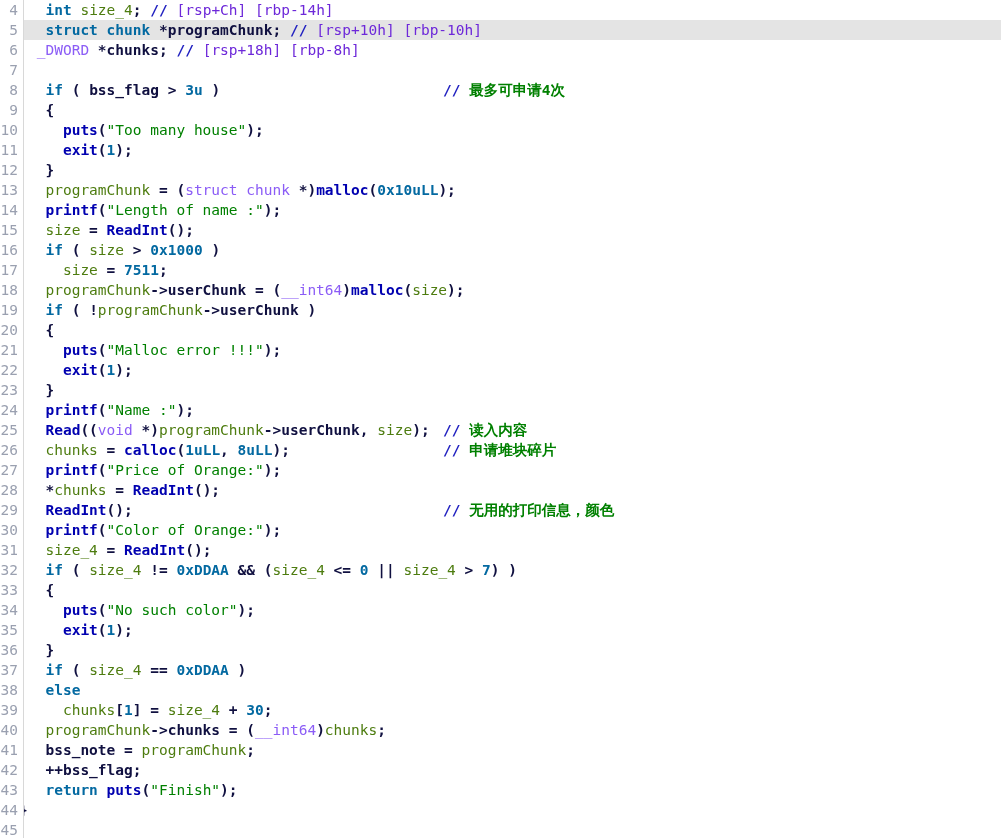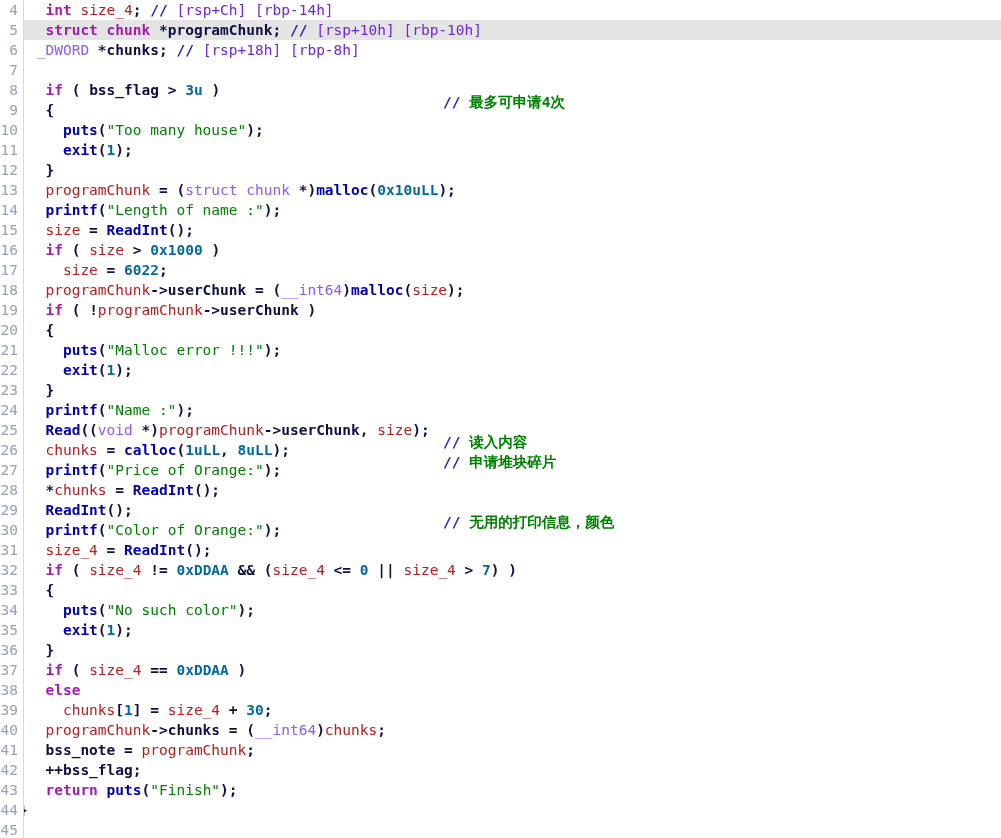--- a/index.html
+++ b/index.html
@@ -72,32 +72,32 @@
   }
   .row.hl {
     background: #e4e4e4;
   }
   .code-seg {
     white-space: pre;
   }
   .cmt-col {
     position: absolute;
     left: 443px;
-    top: 12px;
+    top: 0;
     white-space: pre;
     font-size: 14.5px;
     line-height: 20px;
   }
 
   
-  .t-kw     { color: #a21caf; font-weight: bold; }   
+  .t-kw     { color: #0369a1; font-weight: bold; }   
   .t-plain  { color: #101040; font-weight: bold; }   
   .t-type   { color: #8b5cf6; }                      
   .t-fn     { color: #0000b0; font-weight: bold; }   
-  .t-var    { color: #b91c1c; }                      
+  .t-var    { color: #4d7c0f; }                      
   .t-gvar   { color: #101040; font-weight: bold; }   
   .t-num    { color: #0369a1; font-weight: bold; }   
   .t-str    { color: #008000; }                      
   .t-cmt    { color: #6d28d9; }                      
   .t-cmtsl  { color: #2020c0; font-weight: bold; }   
   .t-ucmt   { color: #008000; font-weight: bold; }   
 </style>
 </head>
 <body>
 
@@ -109,21 +109,21 @@
       <div class="row"><span class="code-seg"></span></div>
       <div class="row"><span class="code-seg"><span class="t-plain">  </span><span class="t-kw">if</span><span class="t-plain"> ( </span><span class="t-gvar">bss_flag</span><span class="t-plain"> &gt; </span><span class="t-num">3u</span><span class="t-plain"> )</span></span><span class="cmt-col"><span class="t-cmtsl">//</span><span class="t-ucmt"> 最多可申请4次</span></span></div>
       <div class="row"><span class="code-seg"><span class="t-plain">  {</span></span></div>
       <div class="row"><span class="code-seg"><span class="t-plain">    </span><span class="t-fn">puts</span><span class="t-plain">(</span><span class="t-str">"Too many house"</span><span class="t-plain">);</span></span></div>
       <div class="row"><span class="code-seg"><span class="t-plain">    </span><span class="t-fn">exit</span><span class="t-plain">(</span><span class="t-num">1</span><span class="t-plain">);</span></span></div>
       <div class="row"><span class="code-seg"><span class="t-plain">  }</span></span></div>
       <div class="row"><span class="code-seg"><span class="t-plain">  </span><span class="t-var">programChunk</span><span class="t-plain"> = (</span><span class="t-type">struct</span><span class="t-plain"> </span><span class="t-type">chunk</span><span class="t-plain"> *)</span><span class="t-fn">malloc</span><span class="t-plain">(</span><span class="t-num">0x10uLL</span><span class="t-plain">);</span></span></div>
       <div class="row"><span class="code-seg"><span class="t-plain">  </span><span class="t-fn">printf</span><span class="t-plain">(</span><span class="t-str">"Length of name :"</span><span class="t-plain">);</span></span></div>
       <div class="row"><span class="code-seg"><span class="t-plain">  </span><span class="t-var">size</span><span class="t-plain"> = </span><span class="t-fn">ReadInt</span><span class="t-plain">();</span></span></div>
       <div class="row"><span class="code-seg"><span class="t-plain">  </span><span class="t-kw">if</span><span class="t-plain"> ( </span><span class="t-var">size</span><span class="t-plain"> &gt; </span><span class="t-num">0x1000</span><span class="t-plain"> )</span></span></div>
-      <div class="row"><span class="code-seg"><span class="t-plain">    </span><span class="t-var">size</span><span class="t-plain"> = </span><span class="t-num">6022</span><span class="t-plain">;</span></span></div>
+      <div class="row"><span class="code-seg"><span class="t-plain">    </span><span class="t-var">size</span><span class="t-plain"> = </span><span class="t-num">7511</span><span class="t-plain">;</span></span></div>
       <div class="row"><span class="code-seg"><span class="t-plain">  </span><span class="t-var">programChunk</span><span class="t-plain">-&gt;</span><span class="t-gvar">userChunk</span><span class="t-plain"> = (</span><span class="t-type">__int64</span><span class="t-plain">)</span><span class="t-fn">malloc</span><span class="t-plain">(</span><span class="t-var">size</span><span class="t-plain">);</span></span></div>
       <div class="row"><span class="code-seg"><span class="t-plain">  </span><span class="t-kw">if</span><span class="t-plain"> ( !</span><span class="t-var">programChunk</span><span class="t-plain">-&gt;</span><span class="t-gvar">userChunk</span><span class="t-plain"> )</span></span></div>
       <div class="row"><span class="code-seg"><span class="t-plain">  {</span></span></div>
       <div class="row"><span class="code-seg"><span class="t-plain">    </span><span class="t-fn">puts</span><span class="t-plain">(</span><span class="t-str">"Malloc error !!!"</span><span class="t-plain">);</span></span></div>
       <div class="row"><span class="code-seg"><span class="t-plain">    </span><span class="t-fn">exit</span><span class="t-plain">(</span><span class="t-num">1</span><span class="t-plain">);</span></span></div>
       <div class="row"><span class="code-seg"><span class="t-plain">  }</span></span></div>
       <div class="row"><span class="code-seg"><span class="t-plain">  </span><span class="t-fn">printf</span><span class="t-plain">(</span><span class="t-str">"Name :"</span><span class="t-plain">);</span></span></div>
       <div class="row"><span class="code-seg"><span class="t-plain">  </span><span class="t-fn">Read</span><span class="t-plain">((</span><span class="t-type">void</span><span class="t-plain"> *)</span><span class="t-var">programChunk</span><span class="t-plain">-&gt;</span><span class="t-gvar">userChunk</span><span class="t-plain">, </span><span class="t-var">size</span><span class="t-plain">);</span></span><span class="cmt-col"><span class="t-cmtsl">//</span><span class="t-ucmt"> 读入内容</span></span></div>
       <div class="row"><span class="code-seg"><span class="t-plain">  </span><span class="t-var">chunks</span><span class="t-plain"> = </span><span class="t-fn">calloc</span><span class="t-plain">(</span><span class="t-num">1uLL</span><span class="t-plain">, </span><span class="t-num">8uLL</span><span class="t-plain">);</span></span><span class="cmt-col"><span class="t-cmtsl">//</span><span class="t-ucmt"> 申请堆块碎片</span></span></div>
       <div class="row"><span class="code-seg"><span class="t-plain">  </span><span class="t-fn">printf</span><span class="t-plain">(</span><span class="t-str">"Price of Orange:"</span><span class="t-plain">);</span></span></div>

